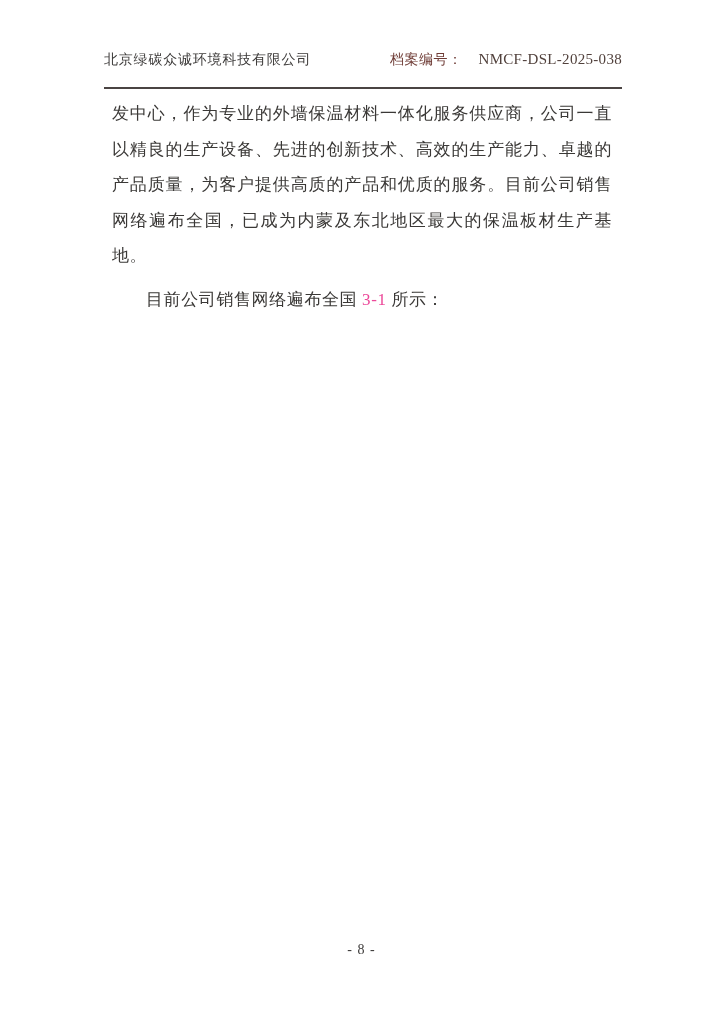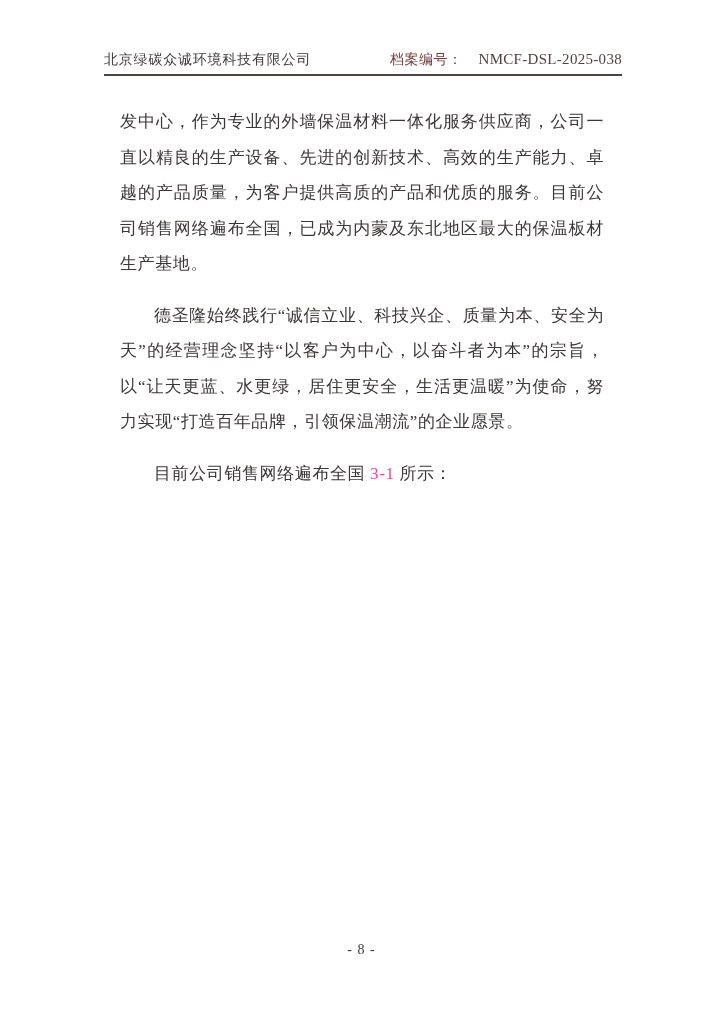--- a/index.html
+++ b/index.html
@@ -19,21 +19,21 @@
   
   .doc-header {
     position: absolute;
     left: 104px;
     top: 50px;
     width: 518px;
     display: flex;
     justify-content: space-between;
     align-items: baseline;
     border-bottom: 2px solid #4a4443;
-    padding-bottom: 5px;
+    padding-bottom: 18px;
     gap: 24px;
   }
   .company-name {
     font-size: 14px;
     letter-spacing: 0.8px;
     color: #3c3a39;
     white-space: nowrap;
   }
   .doc-number {
     white-space: nowrap;
@@ -56,21 +56,21 @@
     left: 104px;
     top: 88px;
     width: 516px;
     font-size: 17px;
     line-height: 35.5px;
     color: #3a3836;
     letter-spacing: 0.6px;
     text-align: justify;
   }
   .doc-body p {
-    margin: 16px;
+    margin: 8px;
     text-indent: 2em;
   }
   .doc-body p.no-indent {
     text-indent: 0;
   }
   .figure-ref {
     color: #ec4899;
     font-family: Liberation Serif, serif;
   }
 
@@ -96,21 +96,20 @@
   <div class="doc-header">
     <span class="company-name">北京绿碳众诚环境科技有限公司</span>
     <span class="doc-number">
       <span class="doc-number-label">档案编号：</span>
       <span class="doc-number-value">NMCF-DSL-2025-038</span>
     </span>
   </div>
 
   <div class="doc-body">
     <p class="no-indent">发中心，作为专业的外墙保温材料一体化服务供应商，公司一直以精良的生产设备、先进的创新技术、高效的生产能力、卓越的产品质量，为客户提供高质的产品和优质的服务。目前公司销售网络遍布全国，已成为内蒙及东北地区最大的保温板材生产基地。</p>
-    <p>德圣隆始终践行“诚信立业、科技兴企、质量为本、安全为天”的经营理念坚持“以客户为中心，以奋斗者为本”的宗旨，以“让天更蓝、水更绿，居住更安全，生活更温暖”为使命，努力实现“打造百年品牌，引领保温潮流”的企业愿景。</p>
     <p><span>目前公司销售网络遍布全国 </span><span class="figure-ref">3-1</span><span> 所示：</span></p>
   </div>
 
   <div class="doc-footer">
     <span class="page-number">- 8 -</span>
   </div>
 
 </div>
 
 </body></html>

